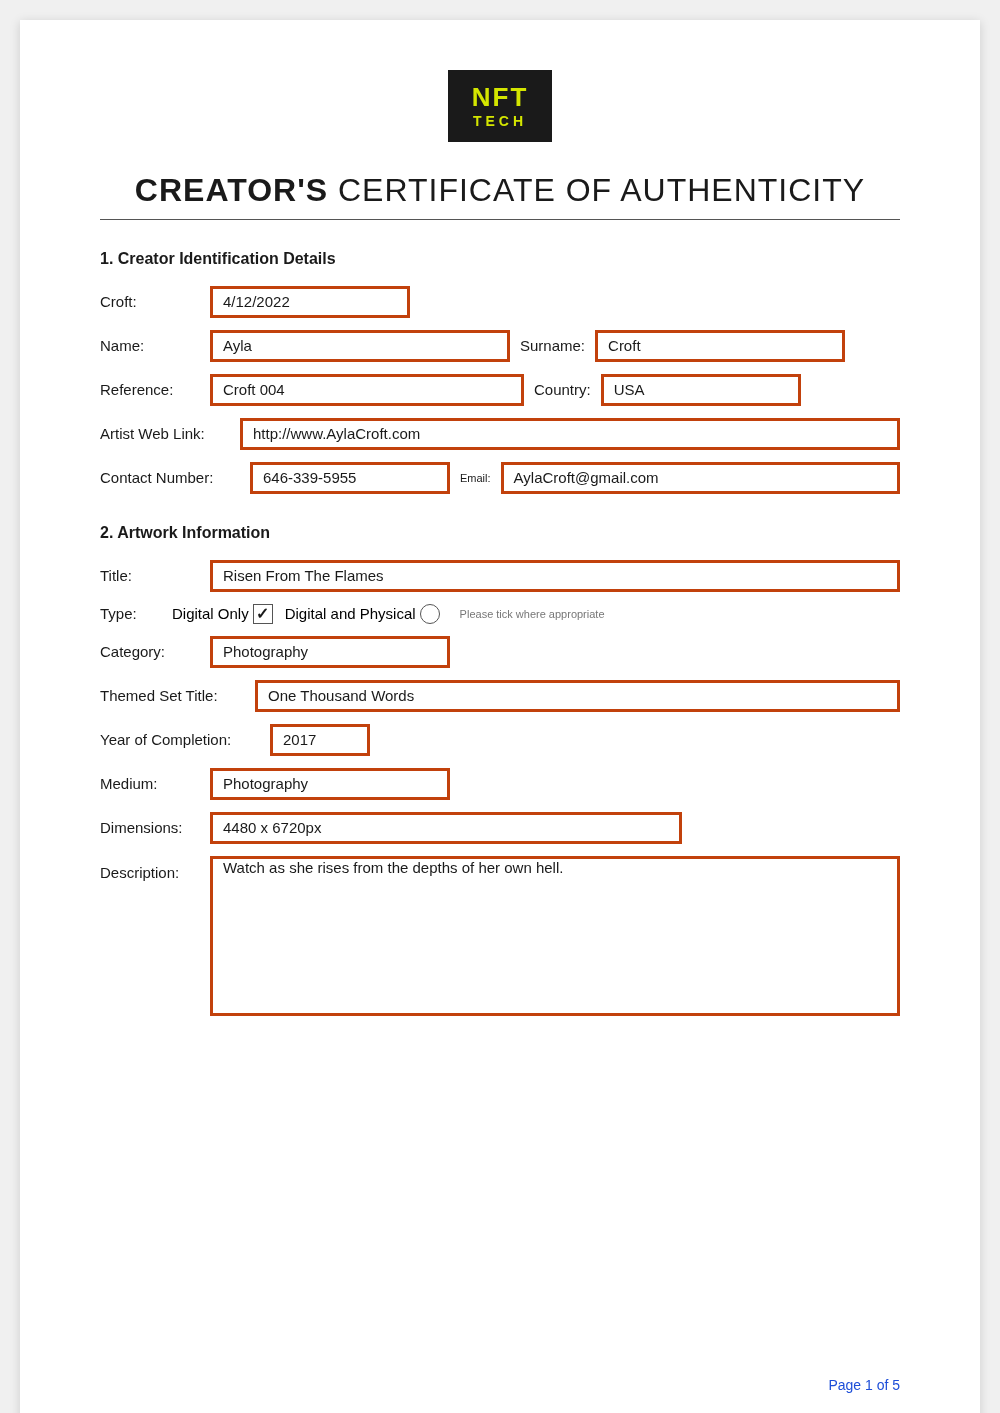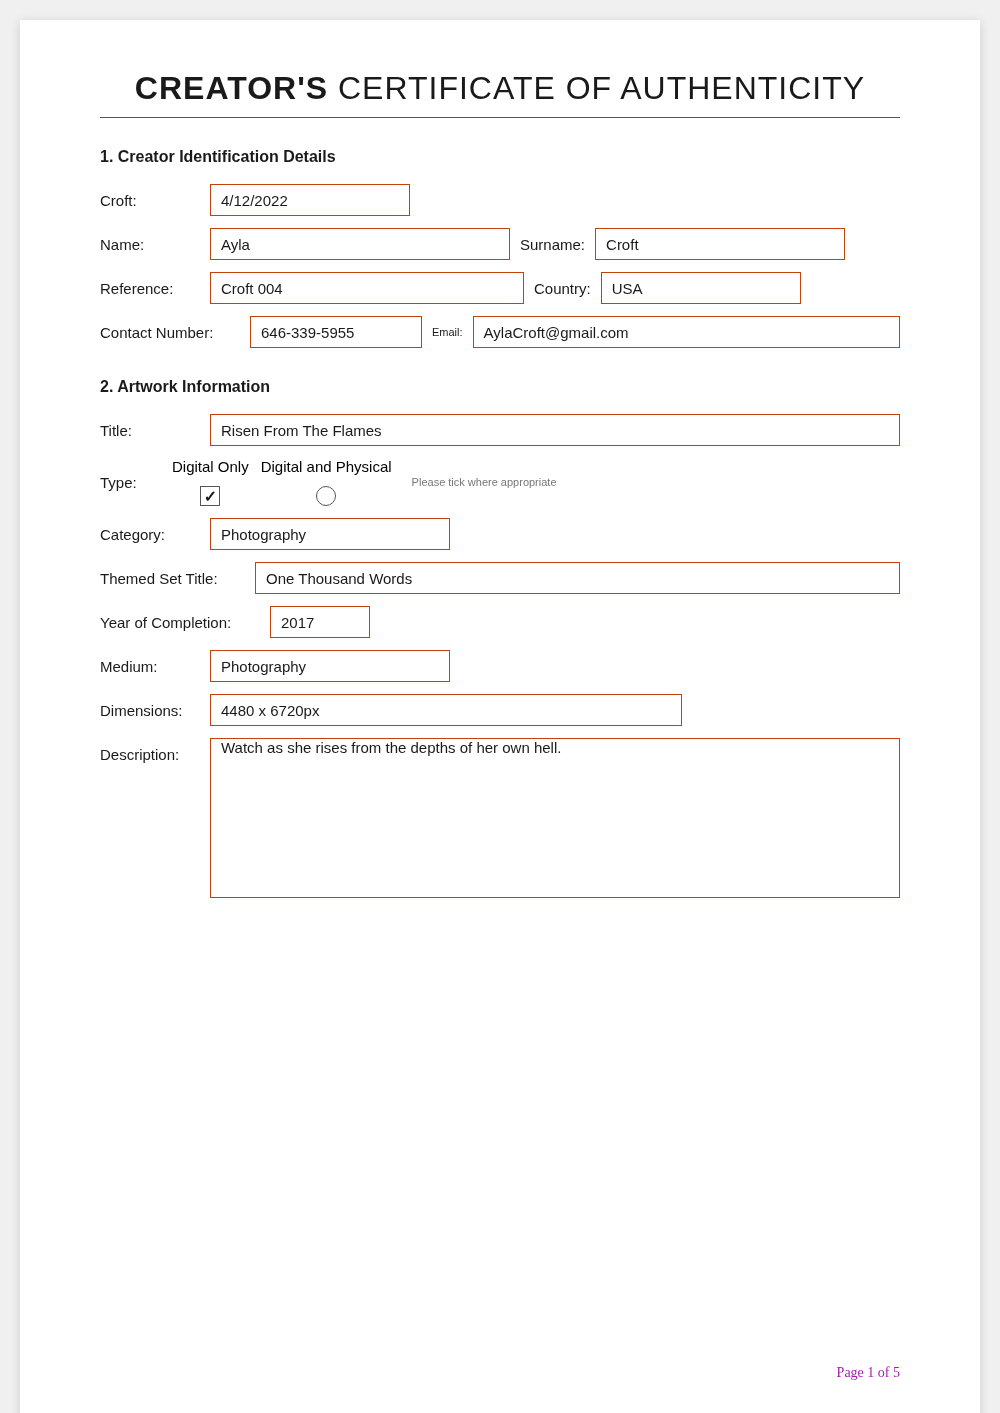--- a/index.html
+++ b/index.html
@@ -99,21 +99,21 @@
     }
 
     .form-label {
       font-size: 15px;
       color: #1a1a1a;
       white-space: nowrap;
       min-width: 100px;
     }
 
     .form-field {
-      border: 1px solid #c2410c;
+      border: 3px solid #c2410c;
       padding: 5px 10px;
       font-size: 15px;
       color: #1a1a1a;
       background: #fff;
       height: 32px;
       display: flex;
       align-items: center;
     }
 
     .form-field-date {
@@ -134,21 +134,21 @@
 
     .form-field-country {
       width: 200px;
     }
 
     .form-field-weblink {
       flex: 1;
     }
 
     .form-field-phone {
-      width: 172px;
+      width: 200px;
     }
 
     .form-field-email {
       flex: 1;
     }
 
     .form-field-title {
       flex: 1;
     }
 
@@ -207,23 +207,22 @@
 
     .type-label {
       font-size: 15px;
       color: #1a1a1a;
       min-width: 60px;
     }
 
     .type-option {
       display: flex;
       align-items: center;
-      gap: 11px;
-      font-size: 15px;
-      flex-direction: column;
+      gap: 4px;
+      font-size: 15px;
     }
 
     .checkbox-box {
       width: 20px;
       height: 20px;
       border: 1.5px solid #555;
       display: flex;
       align-items: center;
       justify-content: center;
       font-size: 16px;
@@ -243,32 +242,37 @@
 
     .tick-note {
       font-size: 11px;
       color: #777;
       margin-left: 8px;
     }
 
     
     .page-footer {
       position: absolute;
-      bottom: 52px;
+      bottom: 40px;
       right: 80px;
       font-size: 14px;
-      color: #a21caf;
-      font-family: Liberation Serif, serif;
+      color: #1d4ed8;
     }
   </style>
 </head>
 <body>
 
 <div class="page">
 
+  <div class="logo-container">
+    <div class="logo-box">
+      <div class="nft-line">NFT</div>
+      <div class="tech-line">TECH</div>
+    </div>
+  </div>
 
   <h1 class="cert-title">
     <span class="bold-part">CREATOR'S</span><span class="light-part"> CERTIFICATE OF AUTHENTICITY</span>
   </h1>
   <hr class="title-divider">
 
   <div class="form-section">
     <div class="section-header">1. Creator Identification Details</div>
 
     <div class="form-row">
@@ -293,20 +297,26 @@
       <span class="form-label">Reference:</span>
       <div class="form-field form-field-reference">
         <span>Croft 004</span>
       </div>
       <span class="label-country">Country:</span>
       <div class="form-field form-field-country">
         <span>USA</span>
       </div>
     </div>
 
+    <div class="form-row">
+      <span class="form-label" style="min-width:130px;">Artist Web Link:</span>
+      <div class="form-field form-field-weblink">
+        <span>http://www.AylaCroft.com</span>
+      </div>
+    </div>
 
     <div class="form-row">
       <span class="form-label" style="min-width:140px;">Contact Number:</span>
       <div class="form-field form-field-phone">
         <span>646-339-5955</span>
       </div>
       <span class="label-email">Email:</span>
       <div class="form-field form-field-email">
         <span>AylaCroft@gmail.com</span>
       </div>

